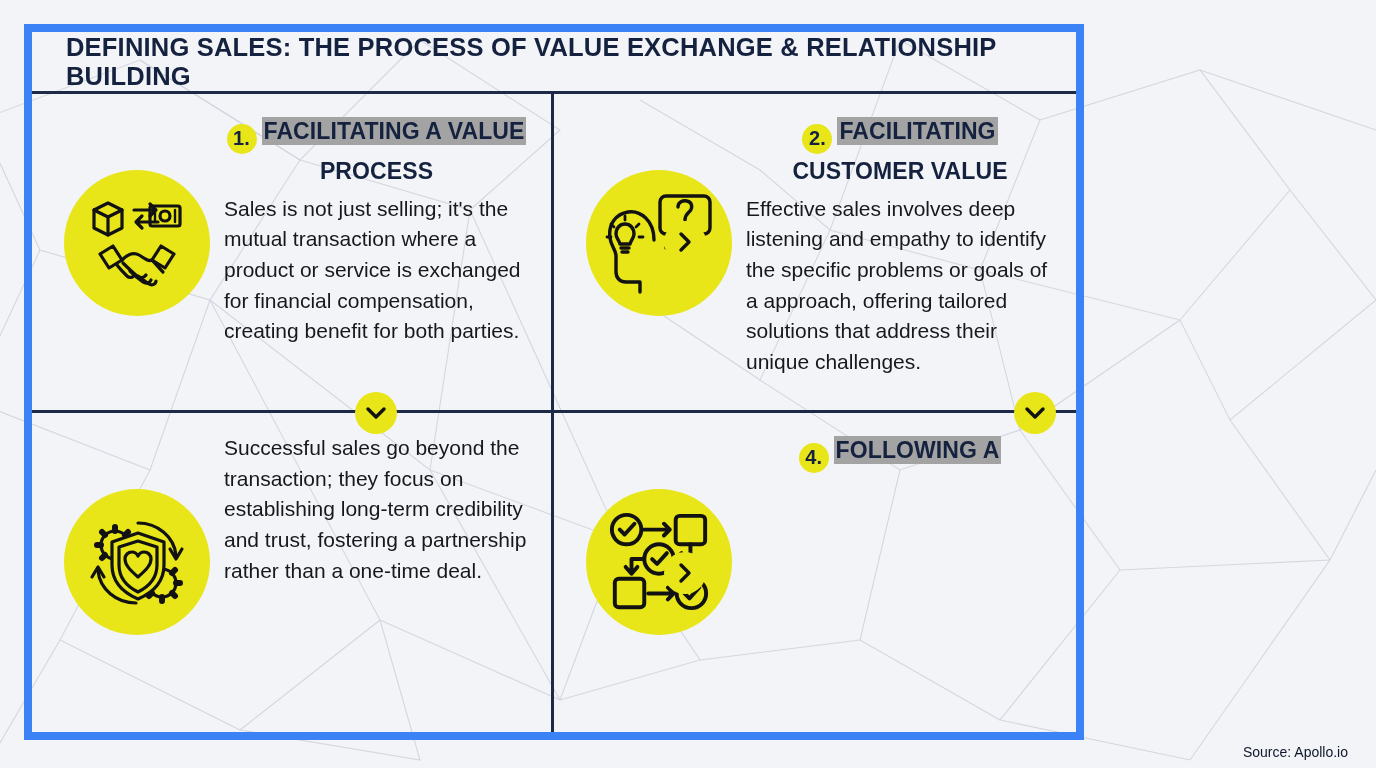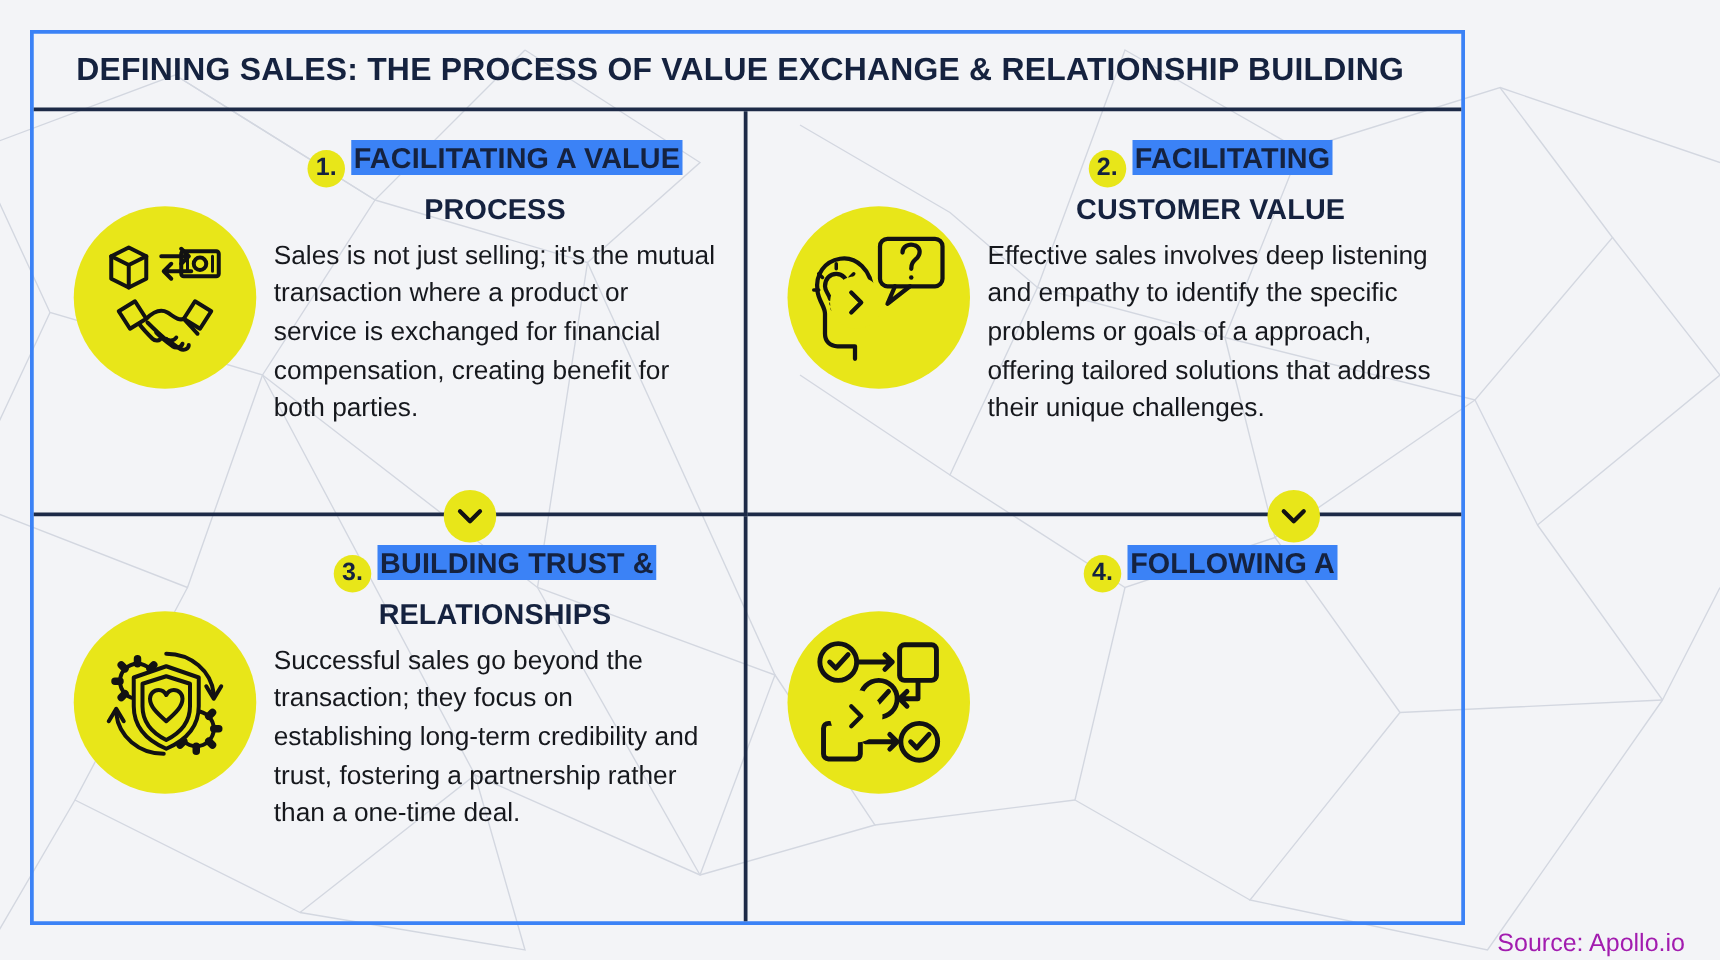--- a/index.html
+++ b/index.html
@@ -23,23 +23,23 @@
     width: 1376px;
     height: 768px;
     z-index: 0;
     pointer-events: none;
   }
 
   #frame {
     position: absolute;
     left: 24px;
     top: 24px;
-    width: 1148px;
+    width: 1060px;
     height: 716px;
-    border: 3px solid #3b82f6;
+    border: 8px solid #3b82f6;
     z-index: 1;
     display: flex;
     flex-direction: column;
     background: transparent;
   }
 
   
   #header {
     height: 62px;
     flex: 0 0 62px;
@@ -98,21 +98,21 @@
   .cell-heading {
     color: #15223f;
     font-size: 23px;
     font-weight: bold;
     line-height: 1.48;
     text-align: center;
     margin-bottom: 6px;
     letter-spacing: .1px;
   }
   .cell-heading .hl {
-    background: #3b82f6;
+    background: #a3a3a3;
     padding: 1px 2px;
     box-decoration-break: clone;
     -webkit-box-decoration-break: clone;
   }
   .num-badge {
     display: inline-flex;
     align-items: center;
     justify-content: center;
     width: 30px;
     height: 30px;
@@ -147,22 +147,22 @@
   #conn-right-top    { left: 664px; top: 221px; }
   #conn-right-bottom { left: 664px; top: 552px; }
   #conn-down-left    { left: 355px; top: 392px; }
   #conn-down-right   { left: 1014px; top: 392px; }
 
   
   #source {
     position: absolute;
     right: 28px;
     top: 744px;
-    font-size: 20px;
-    color: #a21caf;
+    font-size: 14px;
+    color: #0f172a;
     z-index: 2;
   }
 </style>
 </head>
 <body>
 
 <svg id="bg-mesh" viewBox="0 0 1376 768" xmlns="http://www.w3.org/2000/svg">
   <g stroke="#d3d7e0" stroke-width="1.1" fill="none">
     <path d="M-20 120 L140 60 L300 160 L210 300 L40 250 Z"></path>
     <path d="M140 60 L300 160 L420 40"></path>
@@ -278,23 +278,20 @@
           </g>
 
           <path d="M56 26 L82 35 L82 58 C82 76 70 86 56 92 C42 86 30 76 30 58 L30 35 Z" fill="#e8e619"></path>
           <path d="M56 34 L75 40 L75 58 C75 72 66 80 56 85 C46 80 37 72 37 58 L37 40 Z"></path>
 
           <path d="M56 70 C48 63 43 58 43 52 C43 48 46 45 50 45 C53 45 55 47 56 49
                    C57 47 59 45 62 45 C66 45 69 48 69 52 C69 58 64 63 56 70 Z"></path>
         </svg>
       </div>
       <div class="cell-text">
-        <div class="cell-heading">
-          <span class="num-badge">3.</span><span class="hl">BUILDING TRUST &amp;</span><br><span>RELATIONSHIPS</span>
-        </div>
         <div class="cell-body">Successful sales go beyond the transaction; they focus on establishing long-term credibility and trust, fostering a partnership rather than a one-time deal.</div>
       </div>
     </div>
 
     <div class="cell">
       <div class="medallion">
         <svg width="108" height="108" viewBox="0 0 110 110" fill="none" stroke="#121212" stroke-width="4" stroke-linecap="round" stroke-linejoin="round">
 
           <circle cx="22" cy="22" r="15"></circle>
           <path d="M15 22 L20 27 L30 16"></path>

